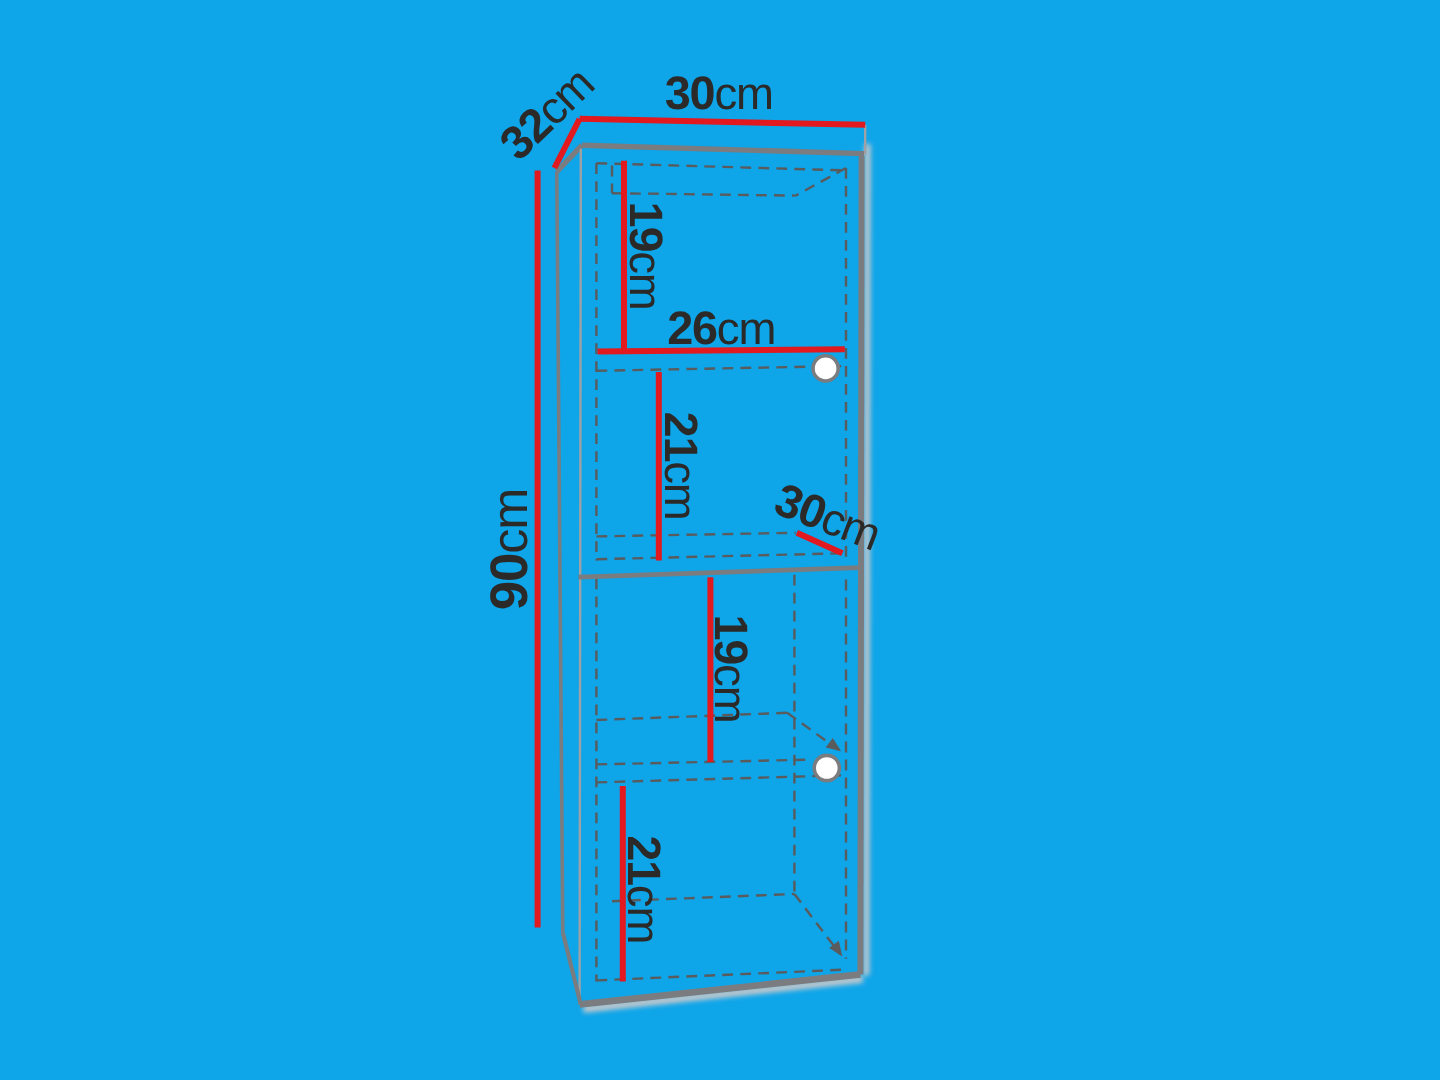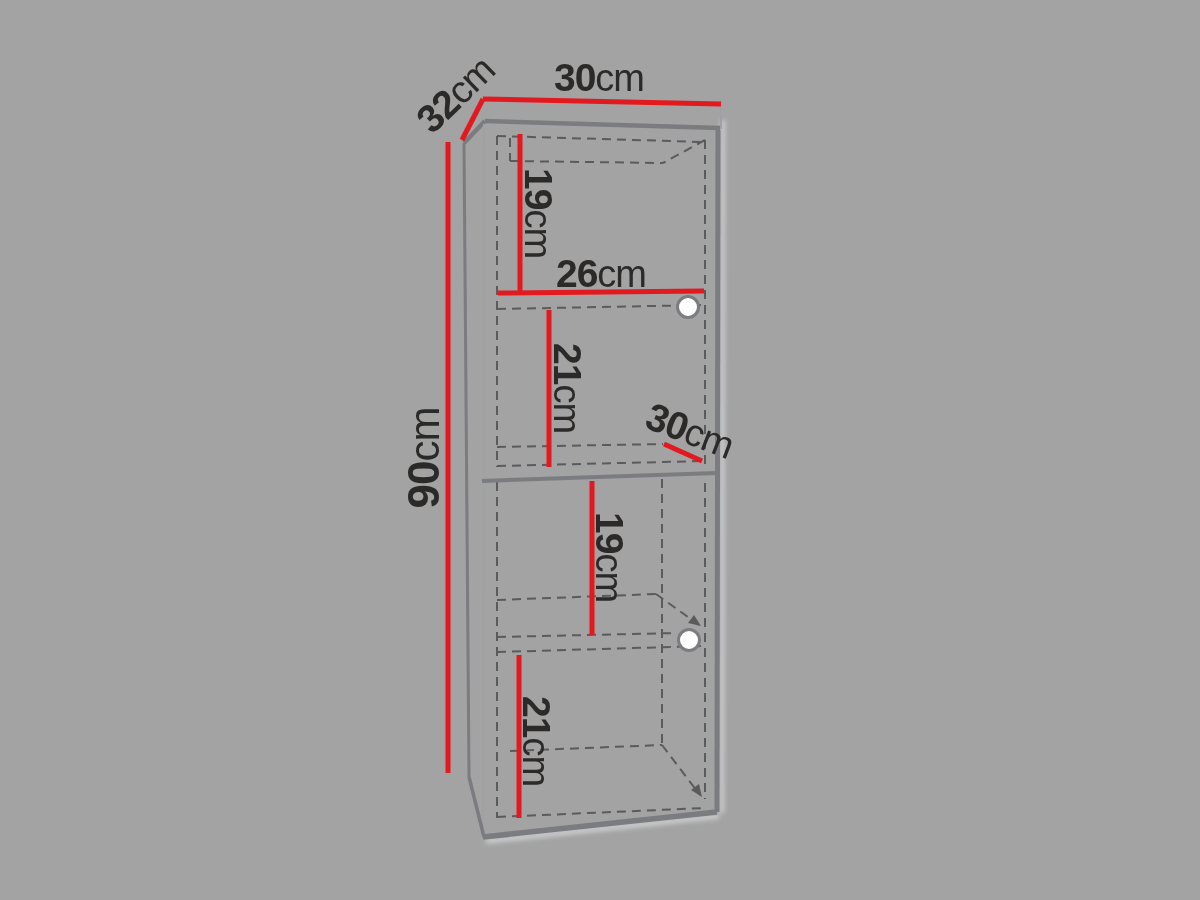--- a/index.html
+++ b/index.html
@@ -1,16 +1,16 @@
 <!DOCTYPE html>
 <html><head>
 <meta charset="utf-8">
 <style>
   html,body{margin:0;padding:0;background:#ffffff;}
-  .canvas{position:relative;width:1200px;height:900px;background:#a3a3a3;overflow:hidden;}
+  .canvas{position:relative;width:1200px;height:900px;background:#0ea5e9;overflow:hidden;}
   svg{display:block;}
   text{font-family:"Liberation Sans", sans-serif; fill:#2b2a29;}
   .num{font-weight:bold;font-size:39px;letter-spacing:-1px;}
   .unit{font-weight:normal;font-size:38px;letter-spacing:-1px;}
   .num-big{font-weight:bold;font-size:44px;letter-spacing:-1px;}
   .unit-big{font-weight:normal;font-size:42px;letter-spacing:-1px;}
   .solid{stroke:#7a7c7f;fill:none;}
   .thin{stroke:#9fa1a4;fill:none;}
   .dash{stroke:#5a5b5d;stroke-width:2;fill:none;stroke-dasharray:9 6;}
   .red{stroke:#e2191f;fill:none;}

